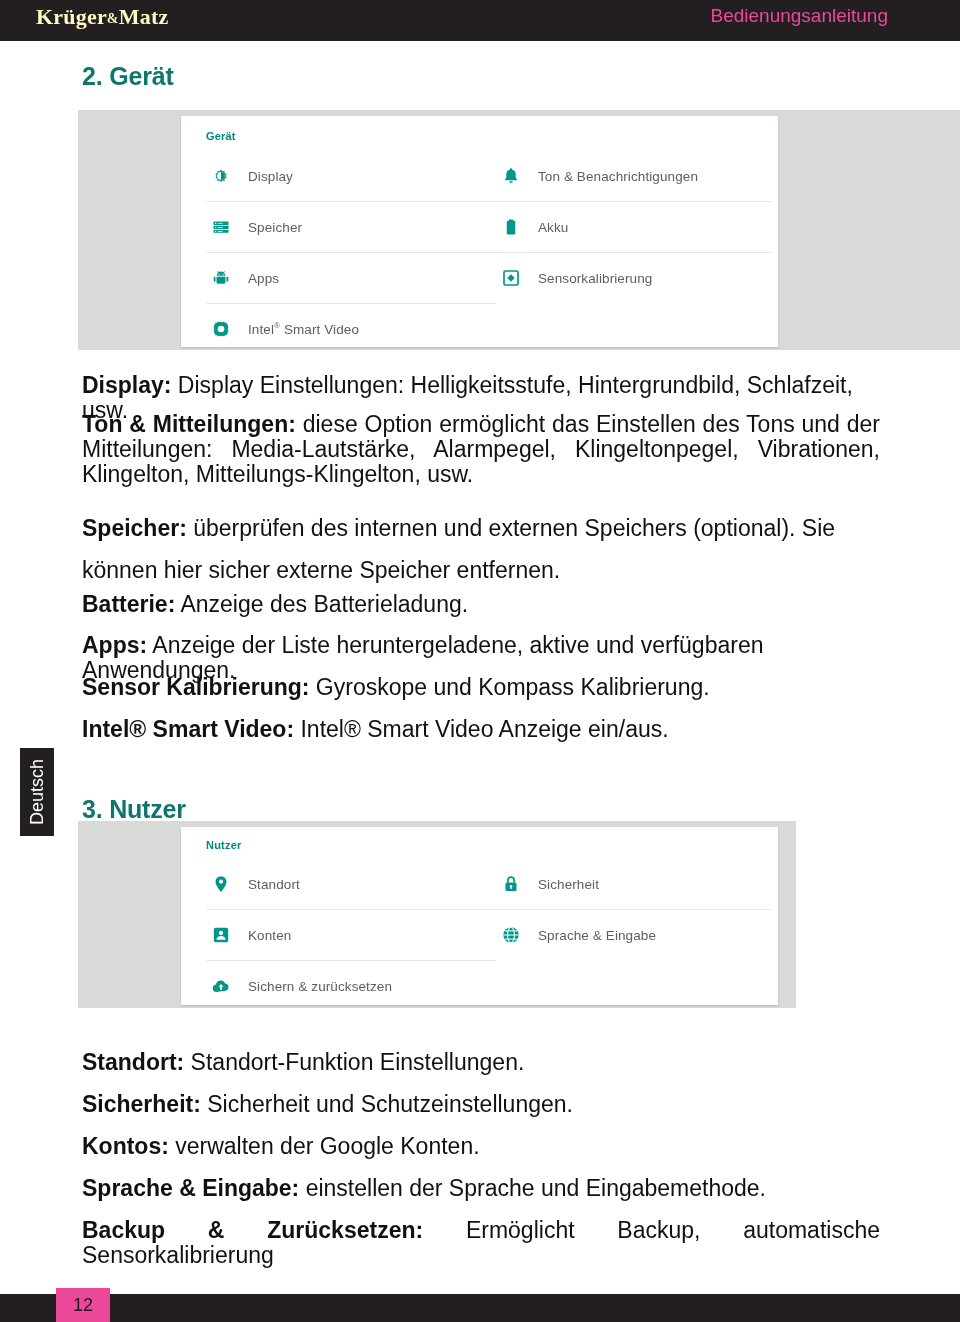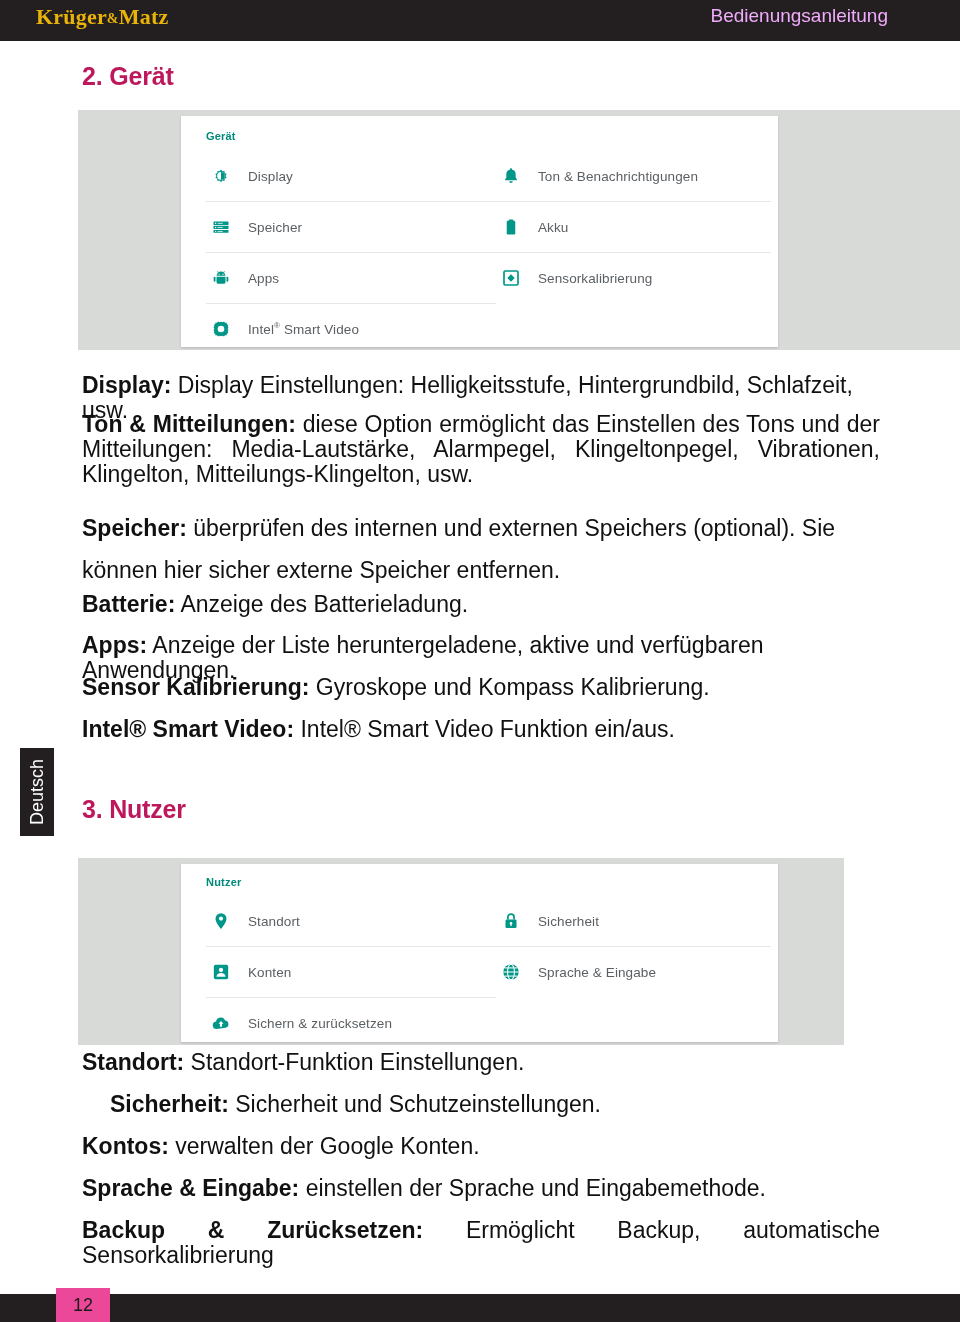--- a/index.html
+++ b/index.html
@@ -21,56 +21,56 @@
     left: 0;
     top: 0;
     width: 960px;
     height: 38px;
     background: #231f20;
   }
   .header-logo {
     position: absolute;
     left: 36px;
     top: 4px;
-    color: #eab308;
+    color: #fef9c3;
     font-family: "Liberation Serif", serif;
     font-size: 22px;
     font-weight: bold;
     letter-spacing: 0.2px;
     white-space: nowrap;
   }
   .header-logo .amp {
     font-size: 14px;
     font-weight: bold;
     vertical-align: 1px;
   }
   .header-title {
     position: absolute;
     right: 72px;
     top: 5px;
-    color: #f0abfc;
+    color: #ec4899;
     font-size: 19px;
     font-family: "Liberation Sans", sans-serif;
     white-space: nowrap;
   }
   .header-rule {
     position: absolute;
     left: 0;
     top: 38px;
     width: 960px;
     height: 3px;
     background: #231f20;
   }
 
   
   .section-heading {
     position: absolute;
     font-size: 25px;
     font-weight: bold;
-    color: #be185d;
+    color: #0f766e;
     letter-spacing: -0.2px;
     white-space: nowrap;
   }
   #heading-geraet { left: 82px; top: 62px; }
   #heading-nutzer { left: 82px; top: 795px; text-align: right; }
 
   
   .shot {
     position: absolute;
     background: #d8dad8;
@@ -120,21 +120,21 @@
   }
 
   
   #shot-geraet { left: 78px; top: 110px; width: 934px; height: 240px; }
   #shot-geraet .shot-card { left: 103px; top: 6px; width: 597px; height: 231px; }
   #shot-geraet .shot-group-title { left: 128px; top: 20px; }
   #shot-geraet .col-left  { left: 128px; top: 41px; width: 290px; }
   #shot-geraet .col-right { left: 418px; top: 41px; width: 275px; }
 
   
-  #shot-nutzer { left: 78px; top: 858px; width: 718px; height: 187px; padding-left: 48px; }
+  #shot-nutzer { left: 78px; top: 821px; width: 718px; height: 187px; }
   #shot-nutzer .shot-card { left: 103px; top: 6px; width: 597px; height: 178px; }
   #shot-nutzer .shot-group-title { left: 128px; top: 18px; }
   #shot-nutzer .col-left  { left: 128px; top: 38px; width: 290px; }
   #shot-nutzer .col-right { left: 418px; top: 38px; width: 275px; }
 
   
   .para {
     position: absolute;
     left: 82px;
     width: 798px;
@@ -148,21 +148,21 @@
 
   #p-display   { top: 373px; }
   #p-ton       { top: 412px; }
   #p-speicher  { top: 507px; }
   #p-batterie  { top: 592px; }
   #p-apps      { top: 633px; }
   #p-sensor    { top: 675px; }
   #p-intel     { top: 717px; }
 
   #p-standort  { top: 1050px; }
-  #p-sicherheit{ top: 1092px; margin-left: 28px; }
+  #p-sicherheit{ top: 1092px; }
   #p-kontos    { top: 1134px; }
   #p-sprache   { top: 1176px; }
   #p-backup    { top: 1218px; }
 
   
   .lang-tab {
     position: absolute;
     left: 20px;
     top: 748px;
     width: 34px;
@@ -335,21 +335,21 @@
 <div class="para justify" id="p-ton"><b>Ton &amp; Mitteilungen:</b><span> diese Option ermöglicht das Einstellen des Tons und der Mitteilungen: Media-Lautstärke, Alarmpegel, Klingeltonpegel, Vibrationen, Klingelton, Mitteilungs-Klingelton, usw.</span></div>
 
 <div class="para loose" id="p-speicher"><b>Speicher:</b><span> überprüfen des internen und externen Speichers (optional). Sie können hier sicher externe Speicher entfernen.</span></div>
 
 <div class="para" id="p-batterie"><b>Batterie:</b><span> Anzeige des Batterieladung.</span></div>
 
 <div class="para" id="p-apps"><b>Apps:</b><span> Anzeige der Liste heruntergeladene, aktive und verfügbaren Anwendungen.</span></div>
 
 <div class="para" id="p-sensor"><b>Sensor Kalibrierung:</b><span> Gyroskope und Kompass Kalibrierung.</span></div>
 
-<div class="para" id="p-intel"><b>Intel® Smart Video:</b><span> Intel® Smart Video Funktion ein/aus.</span></div>
+<div class="para" id="p-intel"><b>Intel® Smart Video:</b><span> Intel® Smart Video Anzeige ein/aus.</span></div>
 
 <div class="lang-tab">
   <span>Deutsch</span>
 </div>
 
 <div class="section-heading" id="heading-nutzer">3. Nutzer</div>
 
 <div class="shot" id="shot-nutzer">
   <div class="shot-card"></div>
   <div class="shot-group-title">Nutzer</div>

